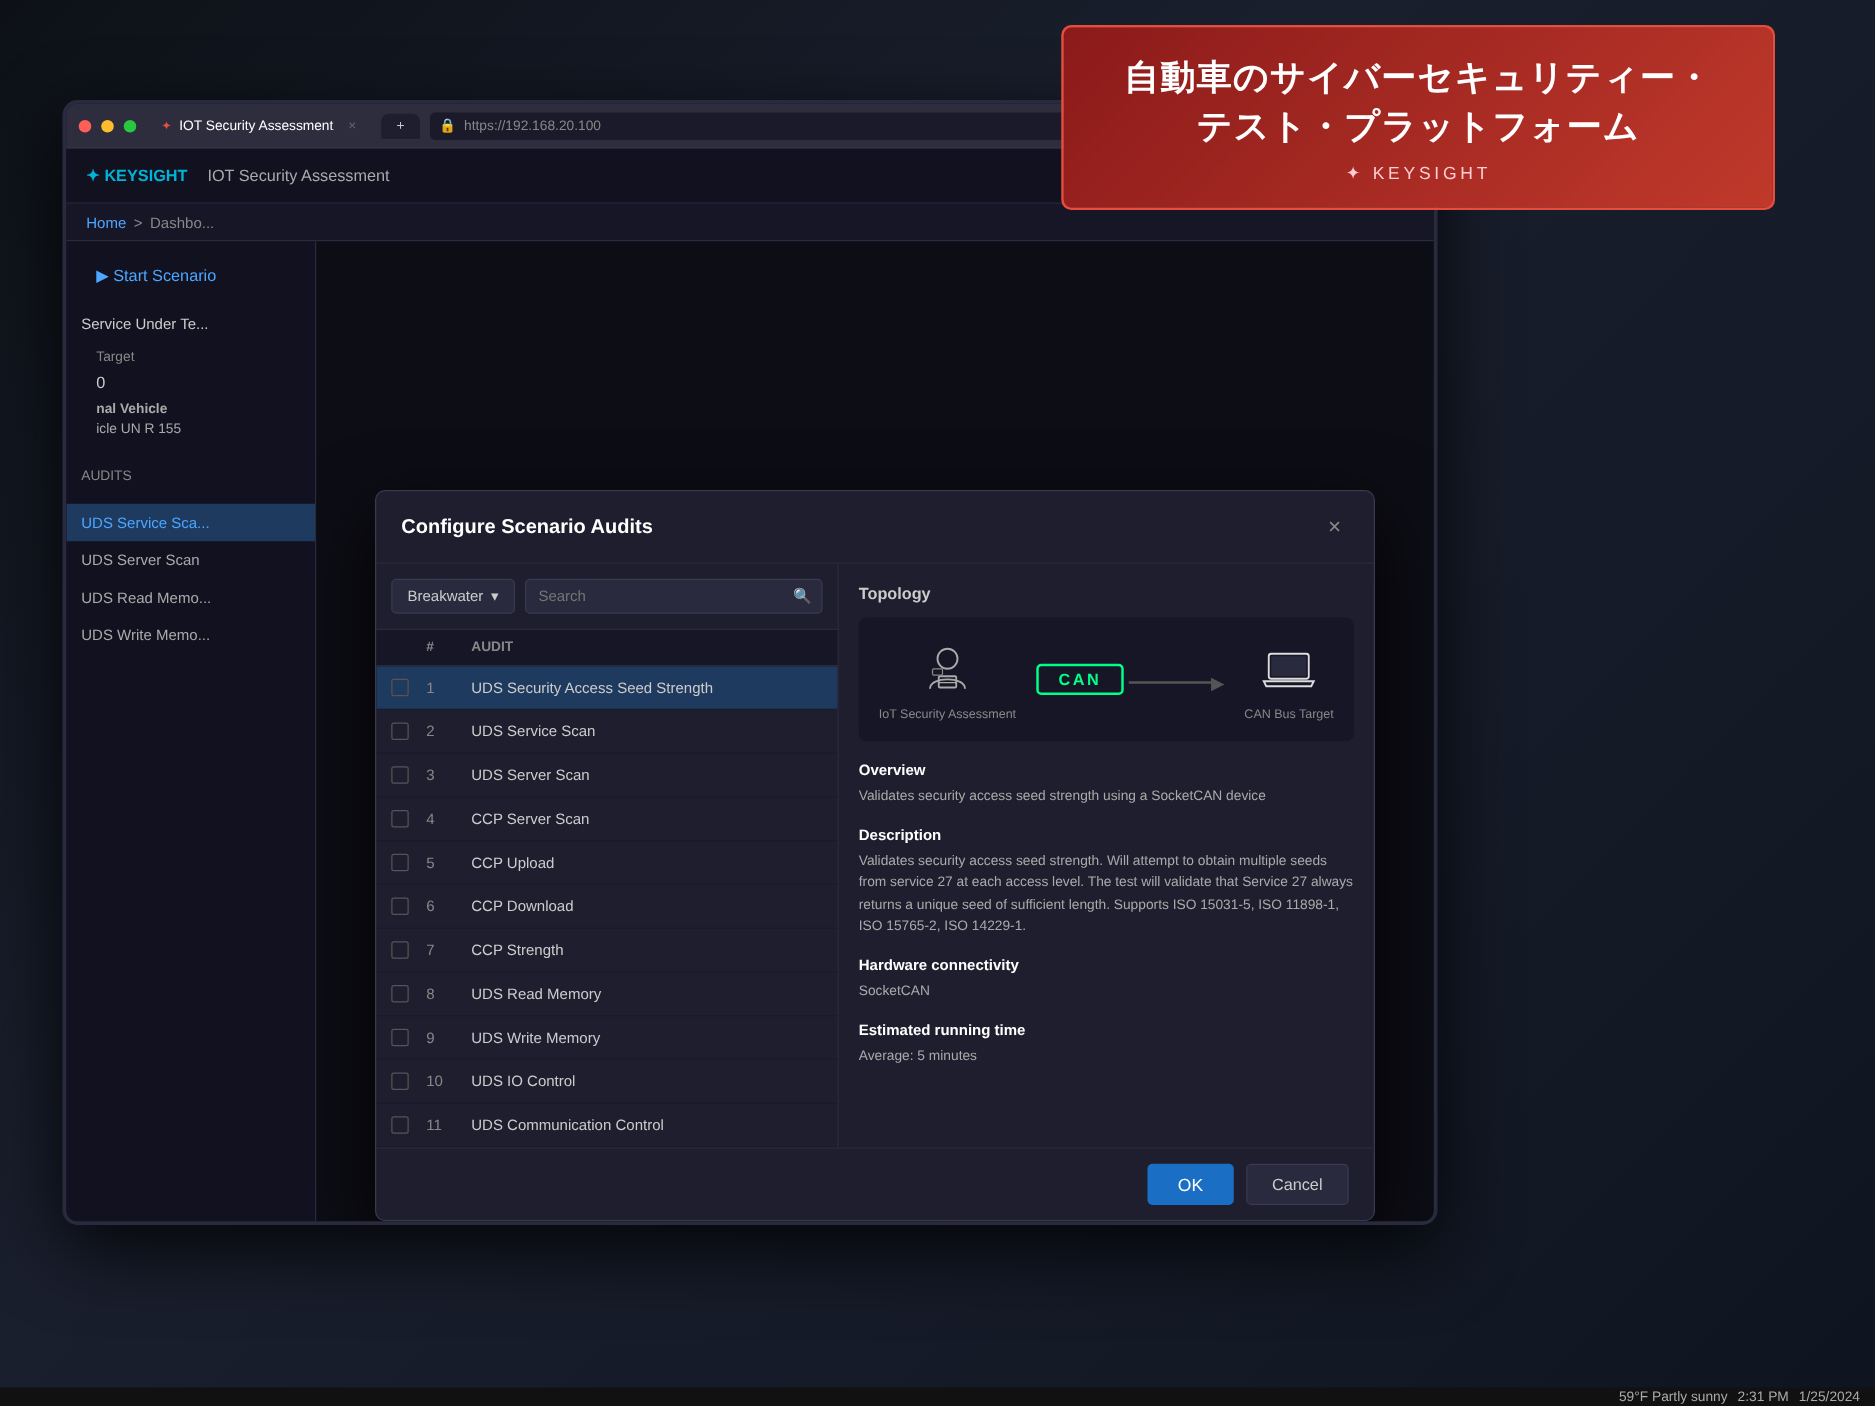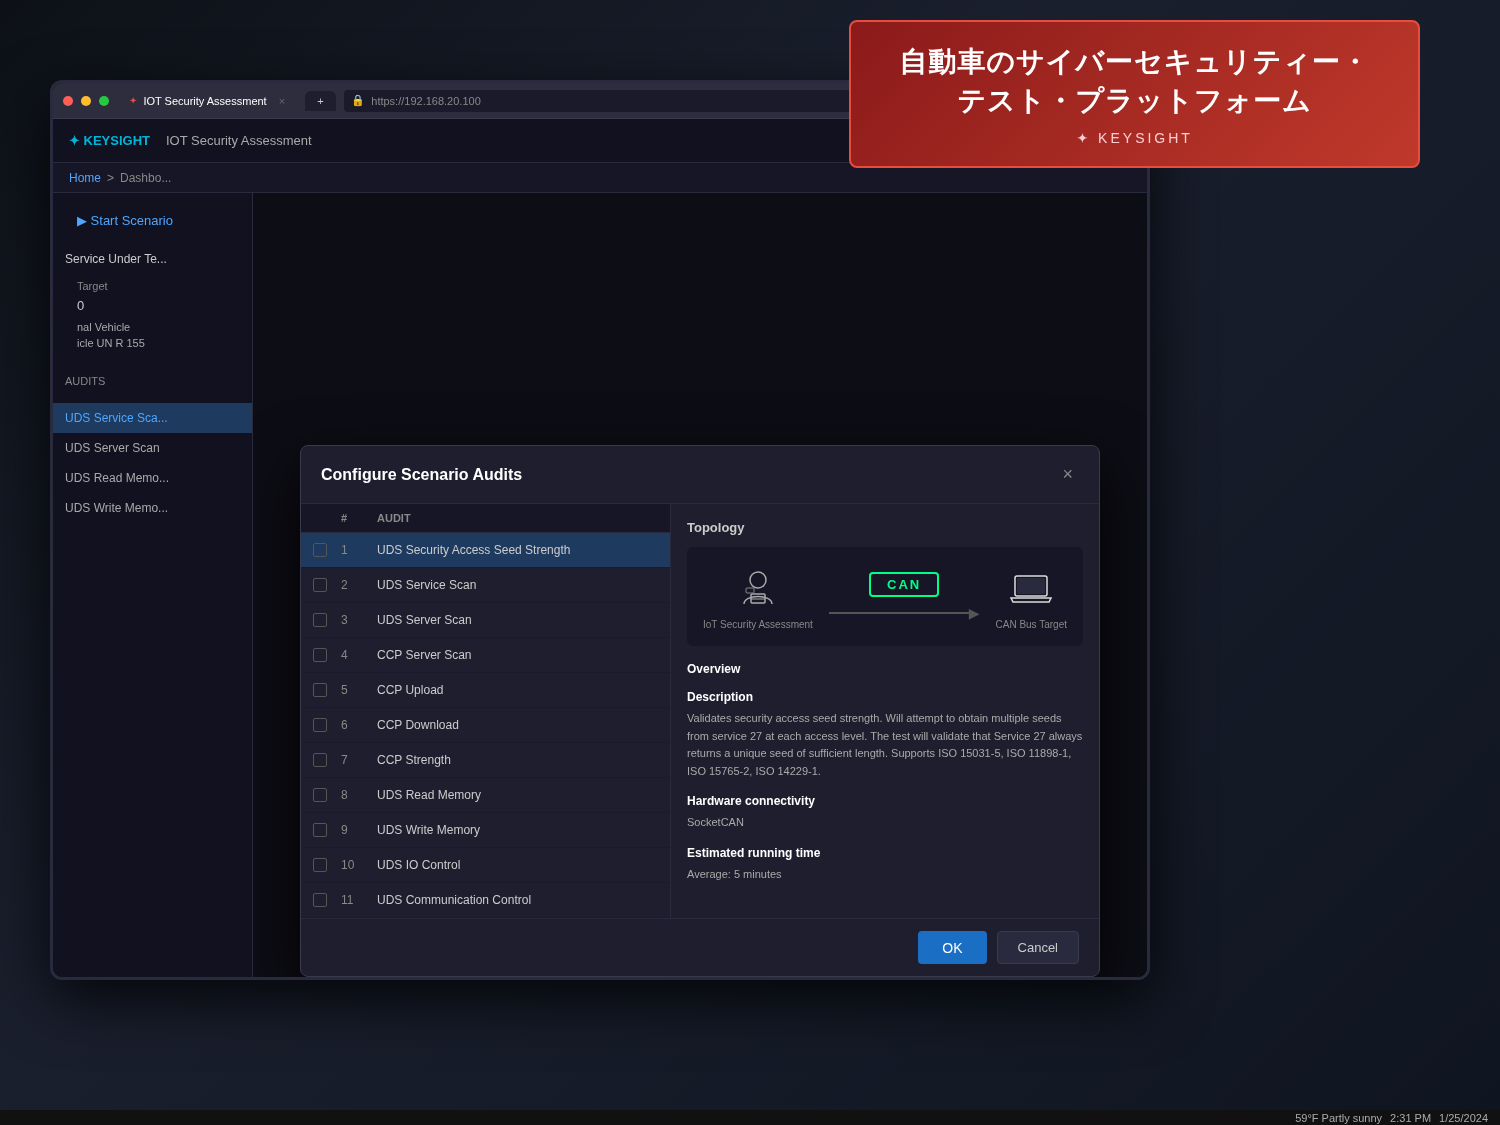--- a/index.html
+++ b/index.html
@@ -418,21 +418,21 @@
     }
     .topo-label {
       color: #888;
       font-size: 10px;
       text-align: center;
     }
     .topo-arrow {
       flex: 1;
       display: flex;
       align-items: center;
-      flex-direction: column;
+      flex-direction: row;
       gap: 4px;
     }
     .can-badge {
       background: transparent;
       border: 2px solid #00ff88;
       color: #00ff88;
       padding: 3px 16px;
       border-radius: 4px;
       font-size: 13px;
       font-weight: bold;
@@ -554,21 +554,21 @@
     <div class="main-layout">
 
       <div class="sidebar">
         <div class="sidebar-section">
           <button class="sidebar-btn">▶  Start Scenario</button>
         </div>
         <div class="sidebar-section">
           <div style="color:#ccc;font-size:12px;margin-bottom:8px;">Service Under Te...</div>
           <div class="sidebar-label">Target</div>
           <div class="sidebar-value">0</div>
-          <div class="sidebar-value" style="color:#aaa;font-size:11px;margin-top:4px;">nal Vehicle</div>
+          <div class="sidebar-value" style="color:#aaa;font-size:11px;margin-top:4px;font-weight:bold;">nal Vehicle</div>
           <div class="sidebar-value" style="color:#aaa;font-size:11px;">icle UN R 155</div>
         </div>
         <div class="audits-label">Audits</div>
         <div class="sidebar-item-list">
           <div class="sidebar-item active">UDS Service Sca...</div>
           <div class="sidebar-item">UDS Server Scan</div>
           <div class="sidebar-item">UDS Read Memo...</div>
           <div class="sidebar-item">UDS Write Memo...</div>
         </div>
       </div>
@@ -580,20 +580,30 @@
           <div class="modal-dialog">
 
             <div class="modal-header">
               <span class="modal-title">Configure Scenario Audits</span>
               <button class="modal-close">×</button>
             </div>
 
             <div class="modal-body">
 
               <div class="audit-list-panel">
+                <div class="audit-filter-bar">
+                  <button class="dropdown-btn">
+                    <span>Breakwater</span>
+                    <span>▾</span>
+                  </button>
+                  <div class="search-wrapper">
+                    <input class="search-input" type="text" placeholder="Search" style="">
+                    <span class="search-icon">🔍</span>
+                  </div>
+                </div>
 
                 <div class="audit-table-header">
                   <div class="audit-col-label"></div>
                   <div class="audit-col-label">#</div>
                   <div class="audit-col-label">Audit</div>
                 </div>
 
                 <div class="audit-rows">
 
                 <div class="audit-row selected">
@@ -686,20 +696,21 @@
                           <path d="M2 32 L42 32 L40 36 L4 36 Z" stroke="#ddd" stroke-width="1.5" fill="none"></path>
                         </svg>
                       </div>
                       <div class="topo-label">CAN Bus Target</div>
                     </div>
                   </div>
                 </div>
 
                 <div class="detail-section">
                   <div class="detail-heading">Overview</div>
+                  <div class="detail-text">Validates security access seed strength using a SocketCAN device</div>
                 </div>
 
                 <div class="detail-section">
                   <div class="detail-heading">Description</div>
                   <div class="detail-text">Validates security access seed strength. Will attempt to obtain multiple seeds from service 27 at each access level. The test will validate that Service 27 always returns a unique seed of sufficient length. Supports ISO 15031-5, ISO 11898-1, ISO 15765-2, ISO 14229-1.</div>
                 </div>
 
                 <div class="detail-section">
                   <div class="detail-heading">Hardware connectivity</div>
                   <div class="detail-text">SocketCAN</div>

